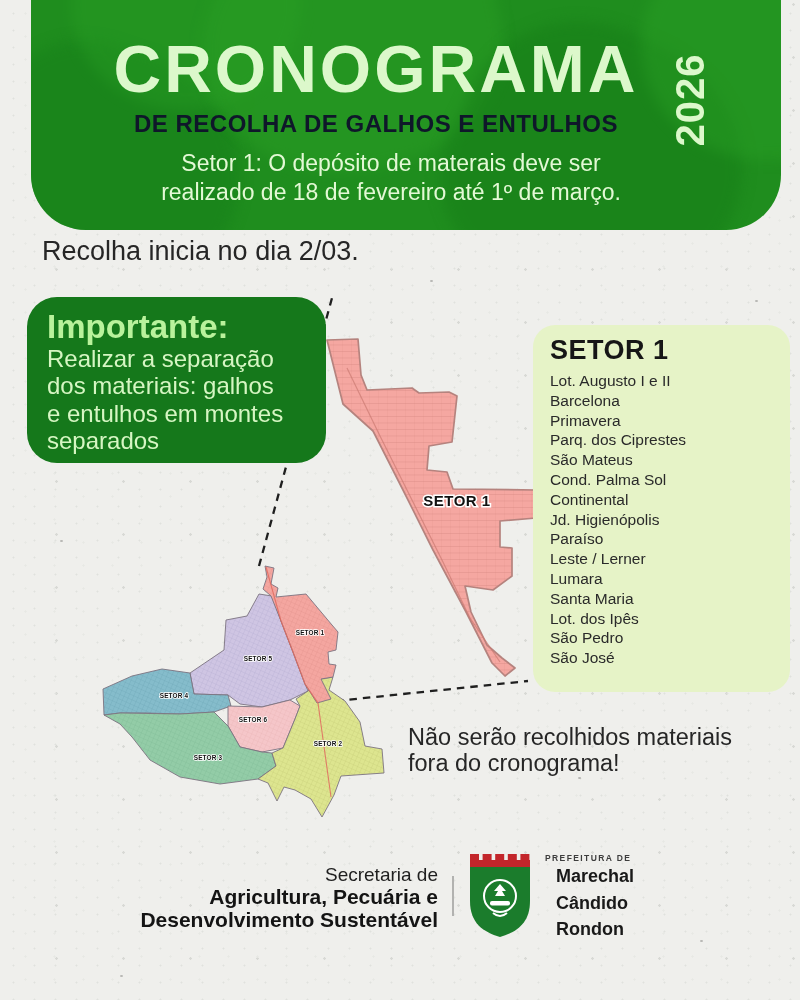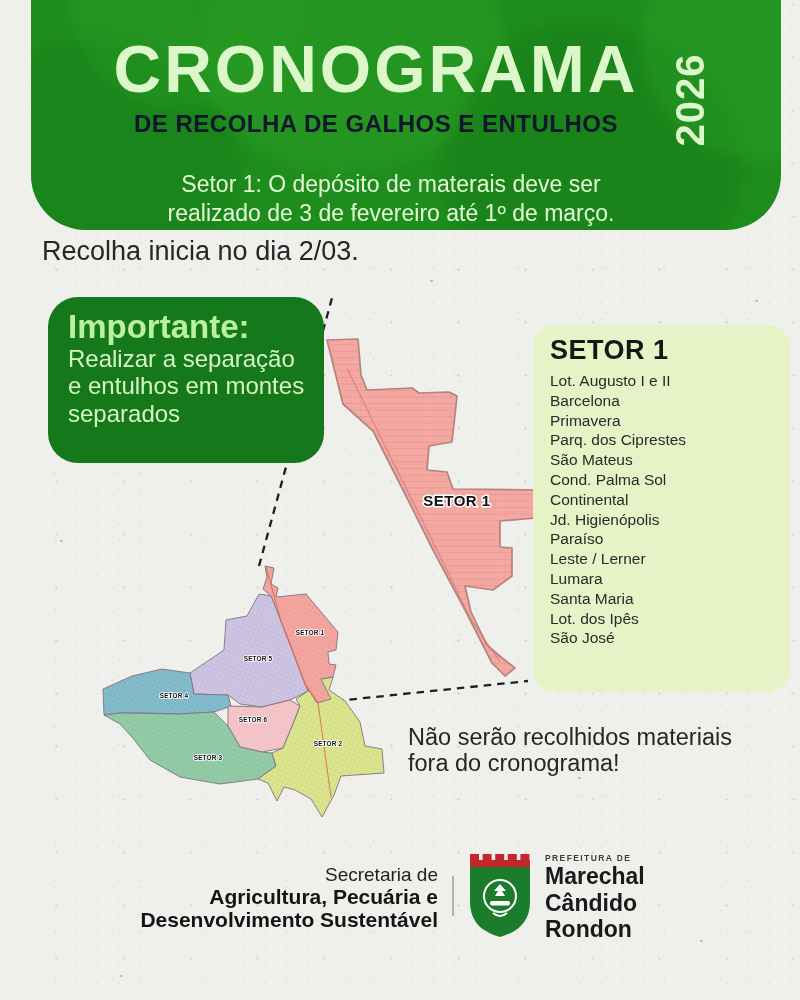--- a/index.html
+++ b/index.html
@@ -20,27 +20,27 @@
   .l2{left:170px;top:-90px;width:300px;height:260px;background:#2b9f25;opacity:.45;border-radius:55% 45% 48% 52%;transform:rotate(-12deg);}
   .l3{left:420px;top:30px;width:290px;height:270px;background:#167d17;opacity:.5;border-radius:48% 52% 60% 40%;transform:rotate(25deg);}
   .l4{left:610px;top:-70px;width:250px;height:230px;background:#2ba226;opacity:.4;border-radius:50%;}
   .l5{left:40px;top:-100px;width:230px;height:210px;background:#2ba226;opacity:.35;border-radius:50%;}
   .h-title{position:absolute;left:345px;top:36px;transform:translateX(-50%);
     font-size:66px;font-weight:800;letter-spacing:3px;color:#dcf8cb;white-space:nowrap;line-height:1;}
   .h-sub{position:absolute;left:345px;top:110px;transform:translateX(-50%);
     font-size:24px;font-weight:700;letter-spacing:.5px;color:#0f172a;white-space:nowrap;}
   .h-year{position:absolute;left:659px;top:100px;transform:translate(-50%,-50%) rotate(-90deg);
     font-size:40px;font-weight:800;letter-spacing:1px;color:#dcf8cb;}
-  .h-note{position:absolute;left:360px;top:170px;transform:translateX(-50%);
+  .h-note{position:absolute;left:360px;top:149px;transform:translateX(-50%);
     text-align:center;font-size:23px;font-weight:500;color:#e3f9d5;line-height:29px;white-space:nowrap;}
   
   .intro{position:absolute;left:42px;top:236px;font-size:27px;font-weight:500;color:#262626;z-index:2;}
   
-  .imp{position:absolute;left:27px;top:297px;width:276px;height:166px;background:#15781b;
-    border-radius:30px;z-index:3;padding:13px 0 0 20px;box-sizing:border-box;margin-left:21px;}
+  .imp{position:absolute;left:27px;top:297px;width:299px;height:166px;background:#15781b;
+    border-radius:30px;z-index:3;padding:13px 0 0 20px;box-sizing:border-box;}
   .imp-title{font-size:33px;font-weight:800;color:#b9f29c;line-height:1.05;}
   .imp-line{font-size:24px;font-weight:500;color:#d6f6c3;line-height:27.5px;}
   
   .list{position:absolute;left:533px;top:325px;width:257px;height:367px;background:#e6f3c7;
     border-radius:22px;z-index:2;padding:10px 0 0 17px;box-sizing:border-box;}
   .list-title{font-size:27px;font-weight:800;letter-spacing:.5px;color:#161616;margin-bottom:5px;}
   .li{font-size:15.5px;line-height:19.8px;font-weight:500;color:#2a2a2a;white-space:nowrap;}
   
   .warn{position:absolute;left:408px;top:724px;font-size:23.5px;font-weight:500;color:#262626;line-height:26px;z-index:2;}
   
@@ -48,21 +48,21 @@
   .map-label-big{font-size:15px;font-weight:700;letter-spacing:.5px;fill:#111;stroke:#fff;stroke-width:3px;paint-order:stroke;}
   .map-label-sm{font-size:6.4px;font-weight:700;letter-spacing:.2px;fill:#111;stroke:#fff;stroke-width:1.6px;paint-order:stroke;}
   
   .foot-left{position:absolute;right:362px;top:864px;text-align:right;z-index:2;white-space:nowrap;}
   .fl1{font-size:19px;font-weight:400;color:#1f1f1f;line-height:21px;}
   .fl2{font-size:21px;font-weight:700;color:#141414;line-height:23px;}
   .divider{position:absolute;left:452px;top:876px;width:2px;height:40px;background:#b2b2b0;z-index:2;}
   .crest{position:absolute;left:467px;top:851px;z-index:2;}
   .foot-right{position:absolute;left:545px;top:853px;z-index:2;white-space:nowrap;}
   .pref{font-size:8.5px;font-weight:700;letter-spacing:1.4px;color:#3d3d3d;}
-  .city{font-size:23px;font-weight:600;color:#191919;line-height:26.5px;}
+  .city{font-size:18px;font-weight:600;color:#191919;line-height:26.5px;margin-left:11px;}
   .speck{position:absolute;width:3px;height:2px;border-radius:50%;background:#8f908c;opacity:.6;z-index:1;}
 </style>
 </head>
 <body>
 
 <div class="poster">
 
   <svg class="map-layer" width="800" height="1000" viewBox="0 0 800 1000">
     <defs>
       <pattern id="pBig" width="9" height="6.5" patternUnits="userSpaceOnUse">
@@ -123,48 +123,50 @@
     <div class="leaf l1"></div>
     <div class="leaf l2"></div>
     <div class="leaf l3"></div>
     <div class="leaf l4"></div>
     <div class="leaf l5"></div>
     <div class="h-title">CRONOGRAMA</div>
     <div class="h-sub">DE RECOLHA DE GALHOS E ENTULHOS</div>
     <div class="h-year">2026</div>
     <div class="h-note">
       <div>Setor 1: O depósito de materais deve ser</div>
-      <div>realizado de 3 de fevereiro até 1º de março.</div>
+      <div>realizado de 18 de fevereiro até 1º de março.</div>
     </div>
   </div>
 
   <div class="intro">Recolha inicia no dia 2/03.</div>
 
   <div class="imp">
     <div class="imp-title">Importante:</div>
     <div class="imp-line">Realizar a separação</div>
+    <div class="imp-line">dos materiais: galhos</div>
     <div class="imp-line">e entulhos em montes</div>
     <div class="imp-line">separados</div>
   </div>
 
   <div class="list">
     <div class="list-title">SETOR 1</div>
     <div class="li">Lot. Augusto I e II</div>
     <div class="li">Barcelona</div>
     <div class="li">Primavera</div>
     <div class="li">Parq. dos Ciprestes</div>
     <div class="li">São Mateus</div>
     <div class="li">Cond. Palma Sol</div>
     <div class="li">Continental</div>
     <div class="li">Jd. Higienópolis</div>
     <div class="li">Paraíso</div>
     <div class="li">Leste / Lerner</div>
     <div class="li">Lumara</div>
     <div class="li">Santa Maria</div>
     <div class="li">Lot. dos Ipês</div>
+    <div class="li">São Pedro</div>
     <div class="li">São José</div>
   </div>
 
   <div class="warn">
     <div>Não serão recolhidos materiais</div>
     <div>fora do cronograma!</div>
   </div>
 
   <div class="foot-left">
     <div class="fl1">Secretaria de</div>

